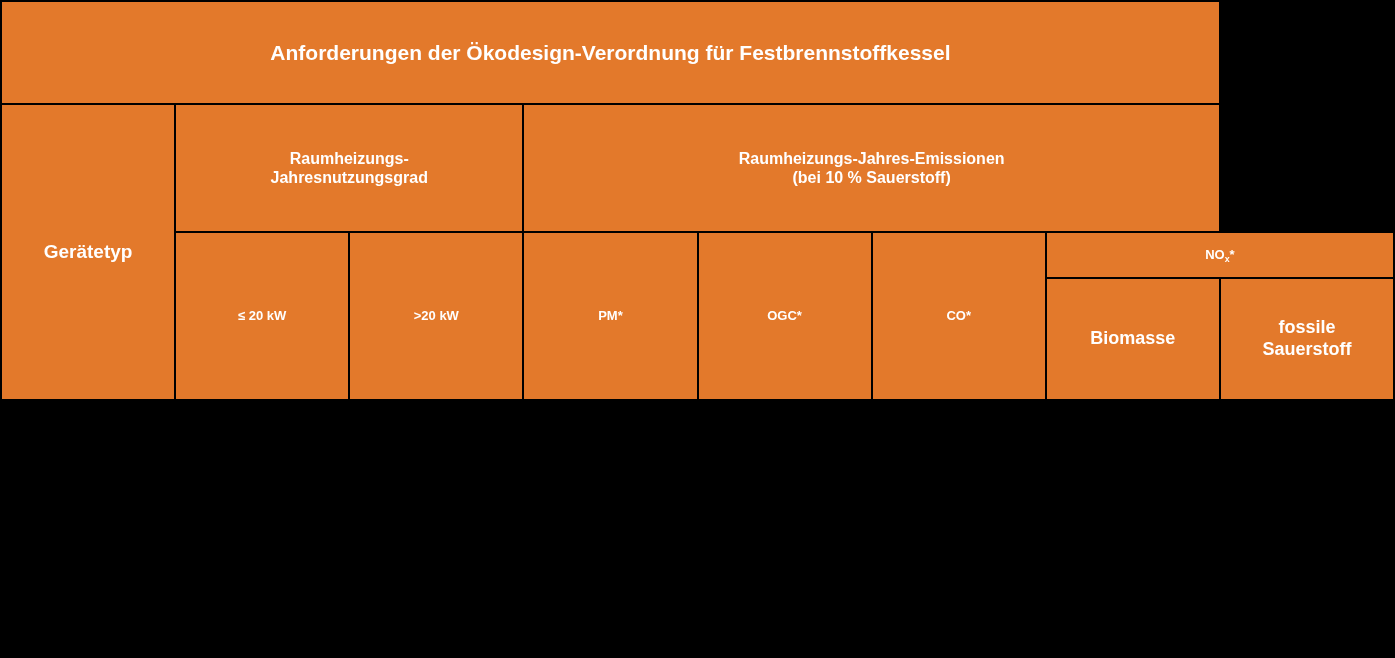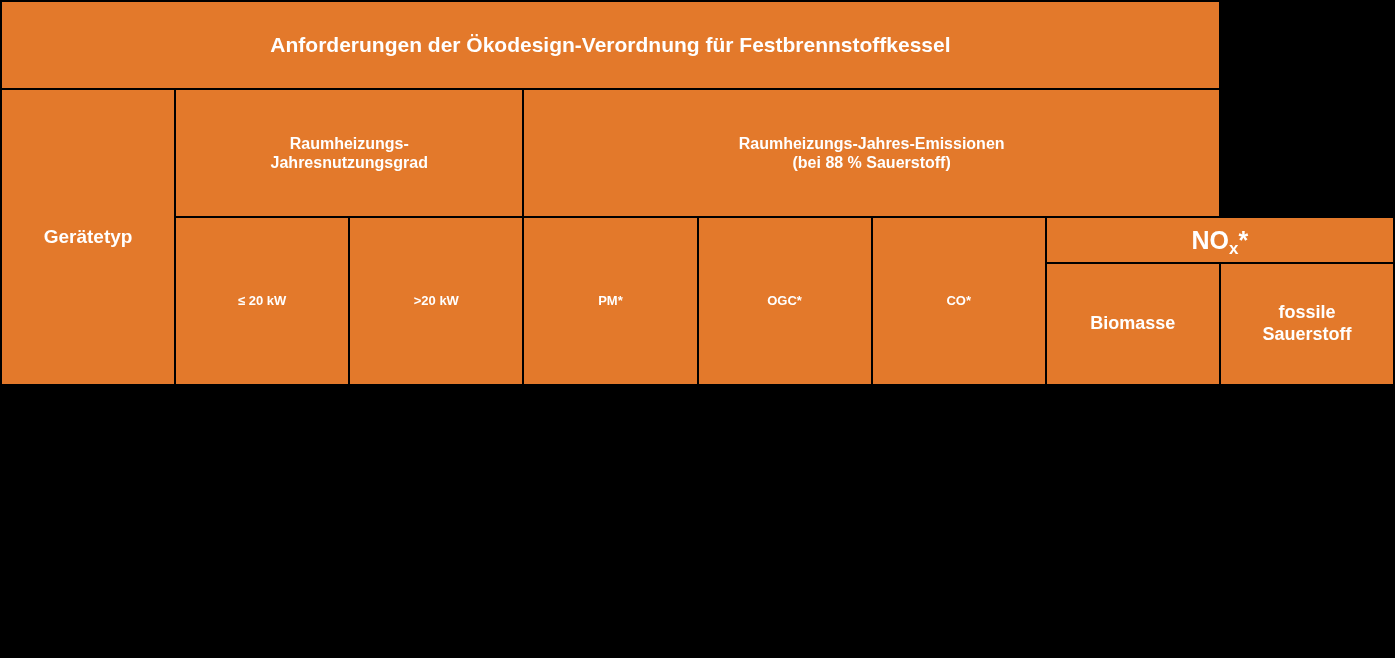--- a/index.html
+++ b/index.html
@@ -30,35 +30,35 @@
     text-align: center;
     vertical-align: middle;
     border: 2px solid #000000;
     font-weight: bold;
     line-height: 1.2;
     padding: 4px 6px;
     box-sizing: border-box;
   }
   .title-cell {
     font-size: 21px;
-    height: 88px;
+    height: 103px;
   }
   .group-cell {
     font-size: 16px;
     height: 128px;
   }
   .devicetype-cell {
     font-size: 19px;
     text-align: left;
     padding-left: 12px;
     width: 195px;
     margin-left: 45px;
   }
   .nox-cell {
-    font-size: 25px;
+    font-size: 13px;
     height: 46px;
   }
   .sub-cell {
     font-size: 13px;
     height: 168px;
   }
   .nox-child-cell {
     font-size: 18px;
     height: 122px;
     font-weight: normal;
@@ -89,21 +89,21 @@
         <td class="title-cell" colspan="7">Anforderungen der Ökodesign-Verordnung für Festbrennstoffkessel</td>
       </tr>
       <tr>
         <td class="devicetype-cell" rowspan="3">Gerätetyp</td>
         <td class="group-cell" colspan="2">
           <span>Raumheizungs-</span><br>
           <span>Jahresnutzungsgrad</span>
         </td>
         <td class="group-cell" colspan="4">
           <span>Raumheizungs-Jahres-Emissionen</span><br>
-          <span>(bei 88 % Sauerstoff)</span>
+          <span>(bei 10 % Sauerstoff)</span>
         </td>
       </tr>
       <tr>
         <td class="sub-cell" rowspan="2">≤ 20 kW</td>
         <td class="sub-cell" rowspan="2">&gt;20 kW</td>
         <td class="sub-cell" rowspan="2">PM*</td>
         <td class="sub-cell" rowspan="2">OGC*</td>
         <td class="sub-cell" rowspan="2">CO*</td>
         <td class="nox-cell" colspan="2"><span>NO</span><sub>x</sub><span>*</span></td>
       </tr>

